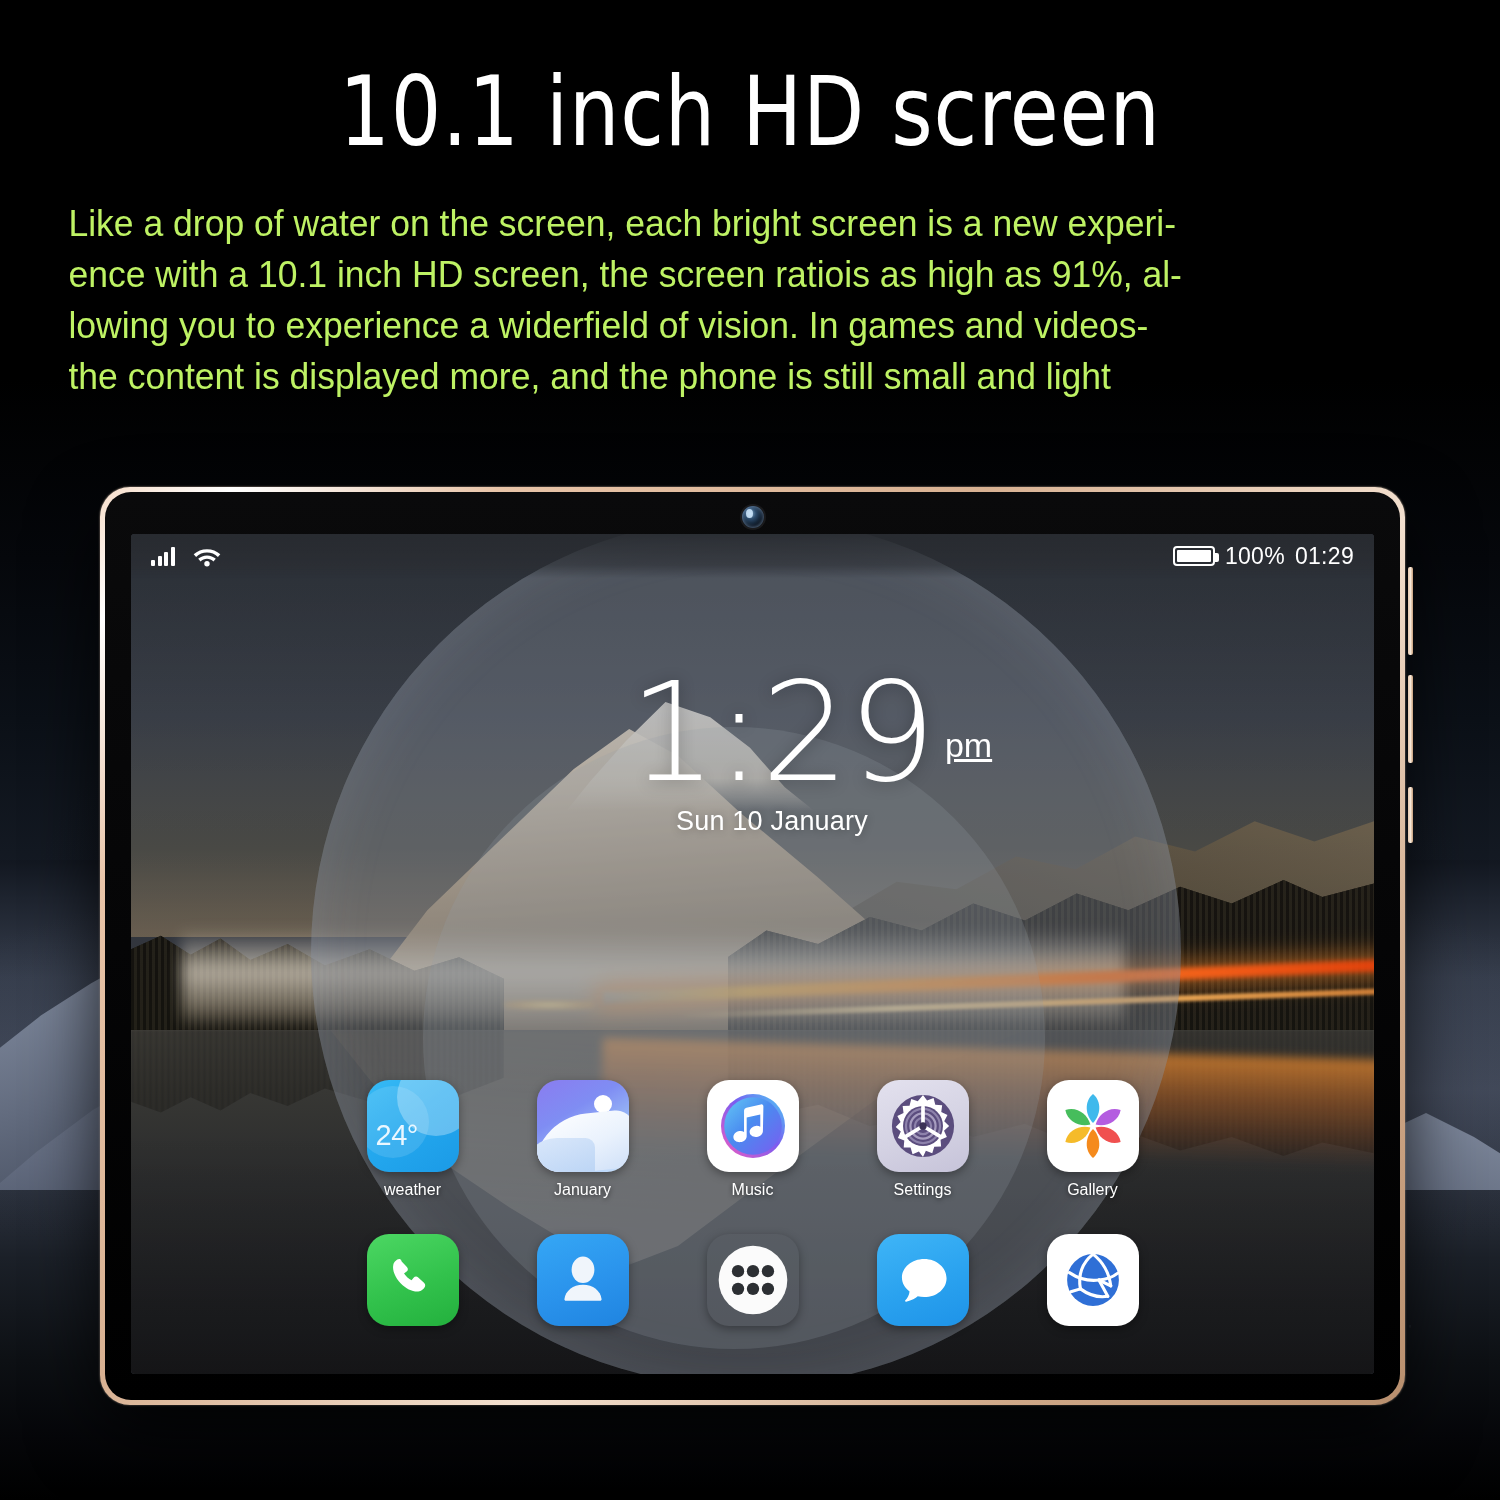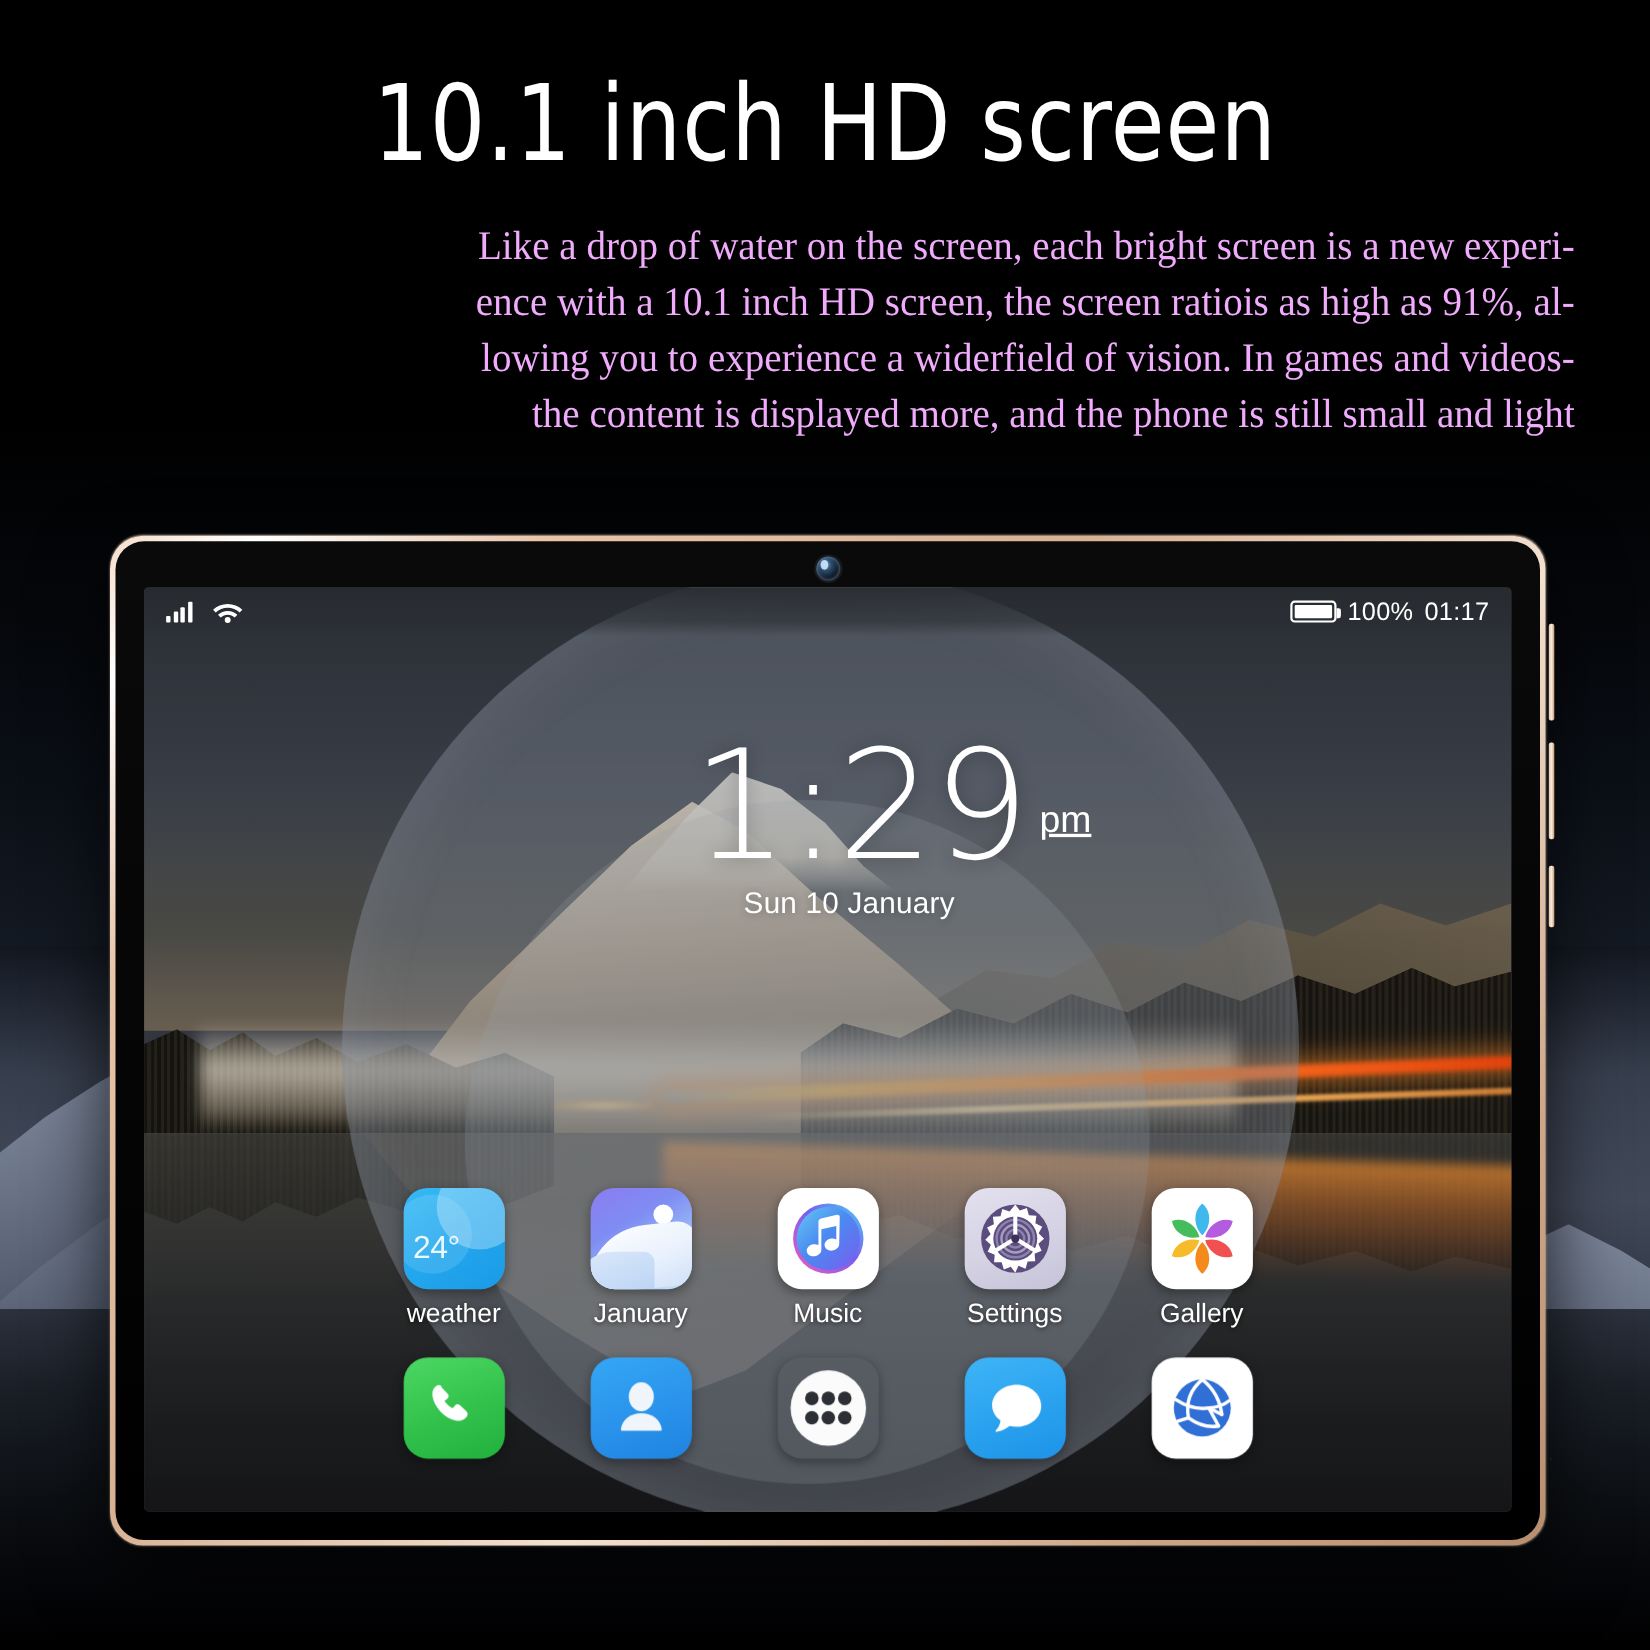--- a/index.html
+++ b/index.html
@@ -80,23 +80,23 @@
     position:absolute; left:0; top:62px; width:1500px;
     text-align:center; color:#fff;
     font-size:96px; font-weight:400;
     letter-spacing:1px; line-height:1.05;
     font-family:"DejaVu Sans Condensed","Liberation Sans", sans-serif;
     transform:scaleX(.92); transform-origin:center;
     white-space:nowrap;
   }
   .subcopy {
     position:absolute; left:50%; top:198px; transform:translateX(-50%);
-    width:1420px; text-align:right; color:#f0abfc;
+    width:1420px; text-align:left; color:#bef264;
     font-size:37px; line-height:51px; font-weight:400;
-    font-family:Liberation Serif, serif;
+    font-family:Liberation Sans, sans-serif;
   }
   .subcopy span { display:block; transform:scaleX(.96); }
 
   
   #tablet {
     position:absolute; left:100px; top:487px;
     width:1305px; height:918px;
     border-radius:30px;
     background:linear-gradient(135deg,#f6ddc9 0%,#ffffff 6%,#e8c4a8 18%,#d8b192 40%,#f3e0cf 60%,#cfa888 82%,#b88f6e 100%);
     padding:5px;
@@ -304,21 +304,21 @@
   .approw.r1{ top:546px; }
   .approw.r2{ top:700px; }
   .app{ width:92px; display:flex; flex-direction:column; align-items:center; }
   .app .tile{
     width:92px; height:92px; border-radius:22px;
     position:relative; overflow:hidden;
     box-shadow:0 3px 10px rgba(0,0,0,.35);
     display:flex; align-items:center; justify-content:center;
   }
   .app .lbl{
-    margin-top:9px; color:#fff; font-size:24px; font-weight:400;
+    margin-top:9px; color:#fff; font-size:16px; font-weight:400;
     text-shadow:0 1px 5px rgba(0,0,0,.65); white-space:nowrap;
   }
 
   
   .t-weather{ background:linear-gradient(145deg,#37baf5 0%,#24a9ef 45%,#1b9ae6 100%); }
   .t-weather .c1{ position:absolute; right:-16px; top:-22px; width:78px; height:78px; border-radius:50%; background:rgba(255,255,255,.30); }
   .t-weather .c2{ position:absolute; left:-10px; top:6px; width:72px; height:72px; border-radius:50%; background:rgba(255,255,255,.12); }
   .t-weather .temp{
     position:absolute; left:9px; bottom:20px; color:#eaf7ff;
     font-size:29px; font-weight:500; letter-spacing:-.5px;
@@ -426,21 +426,21 @@
               <path d="M15 10.4c3.4 0 6.5 1.3 8.8 3.4l-2.4 2.6c-1.7-1.6-4-2.6-6.4-2.6s-4.7 1-6.4 2.6l-2.4-2.6c2.3-2.1 5.4-3.4 8.8-3.4z" fill="#fff"></path>
               <circle cx="15" cy="18.7" r="2.7" fill="#fff"></circle>
             </svg>
           </span>
         </div>
         <div class="sb-right">
           <span class="batt">
               <i></i>
             </span>
           <span class="sb-text">100%</span>
-          <span class="sb-text">01:17</span>
+          <span class="sb-text">01:29</span>
         </div>
       </div>
 
       <div class="clockwrap">
         <div class="clockrow">
           <span class="clock-time">1:29</span>
           <span class="clock-ampm">pm</span>
         </div>
         <div class="clock-date">Sun 10 January</div>
       </div>

